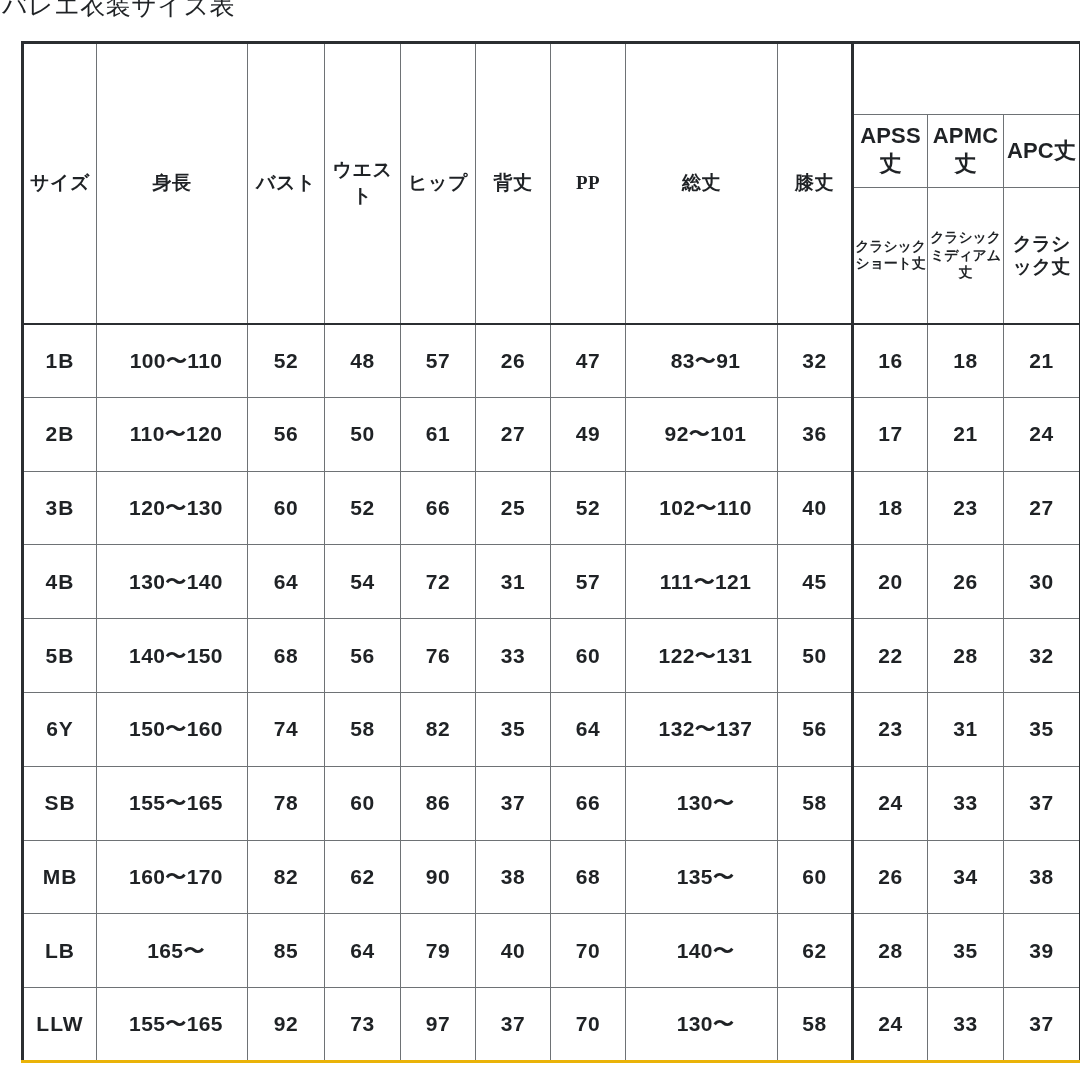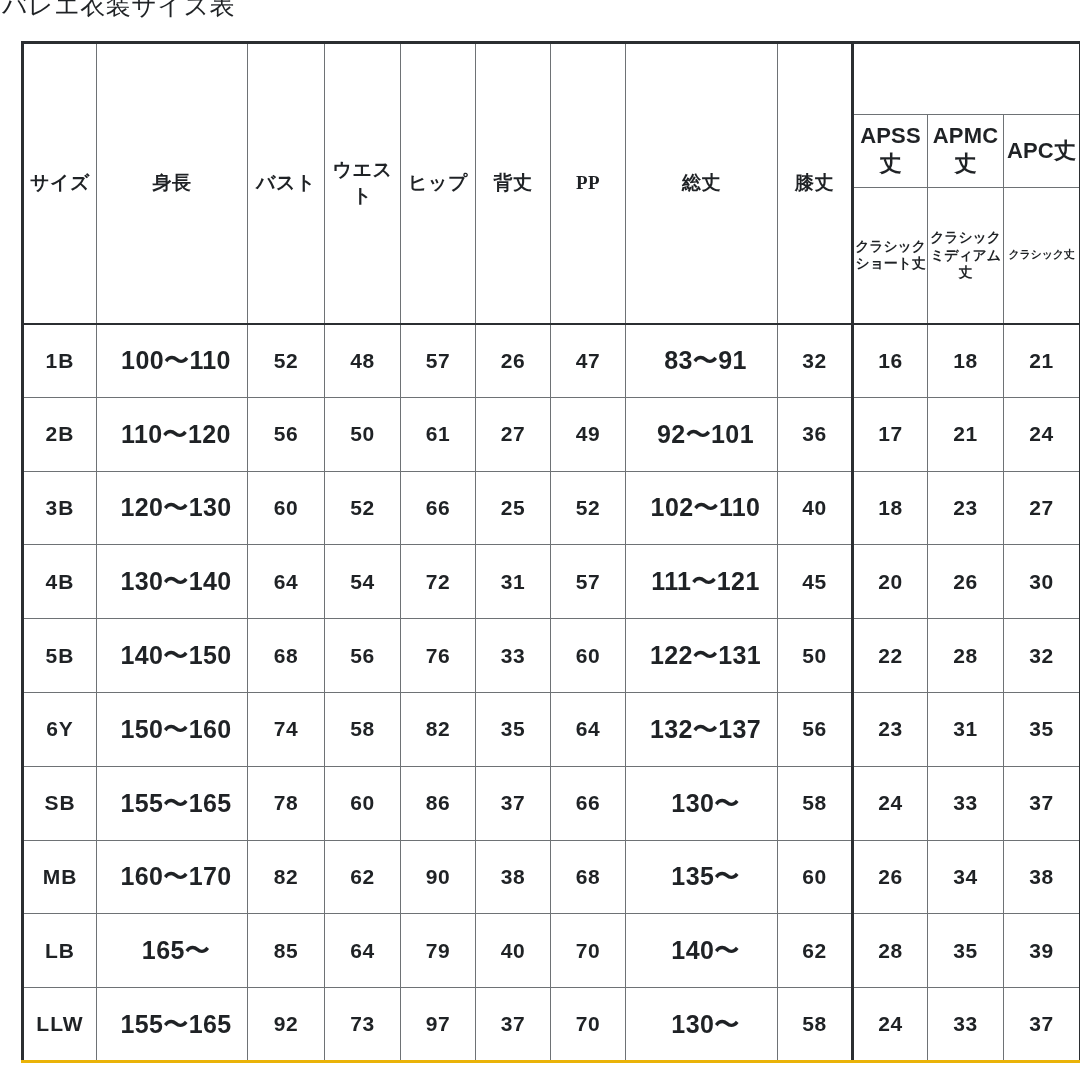--- a/index.html
+++ b/index.html
@@ -95,33 +95,33 @@
     font-size: 22px;
     font-weight: 700;
     letter-spacing: 0.2px;
   }
   .grp-sub {
     font-size: 14px;
     font-weight: 700;
     line-height: 1.25;
     letter-spacing: -0.2px;
   }
-  .grp-sub.narrow { font-size: 11px; }
+  .grp-sub.narrow { font-size: 19px; }
 
   
   .grp-empty { border-bottom: 1px solid #6e7275; }
 
   thead tr.r-top   { height: 72px; font-family: Liberation Serif, serif; }
   thead tr.r-code  { height: 73px; }
   thead tr.r-sub   { height: 136px; }
 
   tbody tr { height: 73px; }
   tbody td { font-size: 21px; font-weight: 700; letter-spacing: 0.6px; }
   tbody td.size-cell { font-size: 21px; letter-spacing: 1px; margin-top: 32px; }
-  tbody td.range-cell { font-size: 25px; letter-spacing: 0.4px; padding-left: 8px; }
+  tbody td.range-cell { font-size: 21px; letter-spacing: 0.4px; padding-left: 8px; }
 
   
   tbody tr:last-child td { border-bottom: 3px solid #eab308; }
   thead tr:first-child th { border-top: 3px solid #2b2e31; }
   tbody tr td:first-child,
   thead tr th:first-child { border-left: 3px solid #2b2e31; }
   tbody tr td:last-child,
   thead tr th:last-child { border-right: 3px solid #2b2e31; margin-left: 44px; }
 
   

